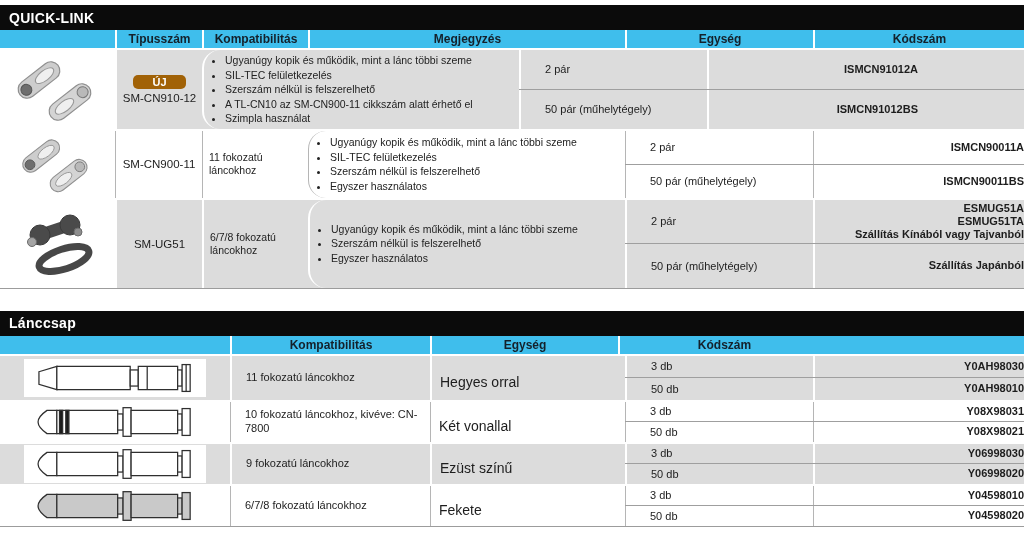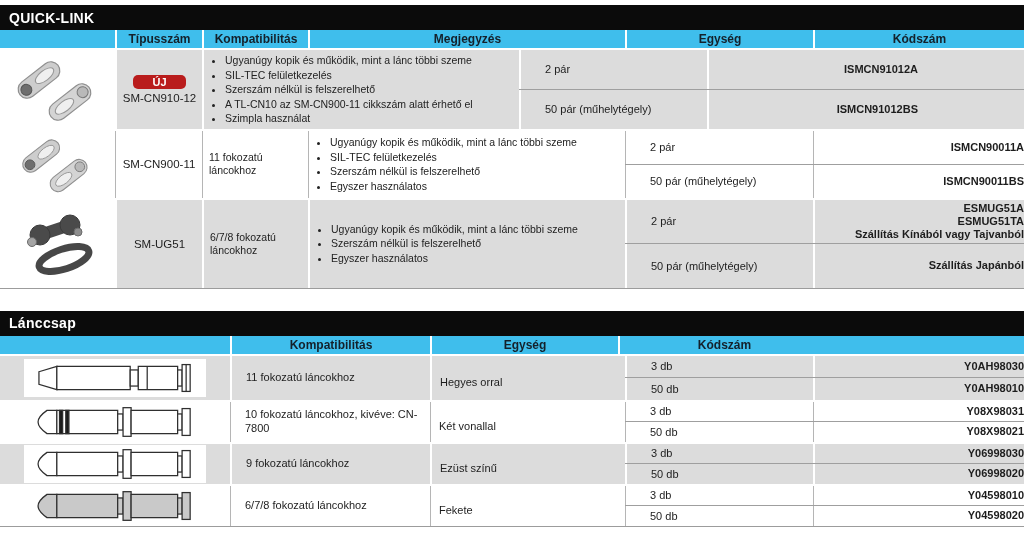--- a/index.html
+++ b/index.html
@@ -28,40 +28,40 @@
   .c-img{width:115px;} .c-tip{width:87px;} .c-komp{width:106px;} .c-meg{width:317px;}
   .c-egy{width:188px;} .c-kod{width:211px;}
   
   .d-img{width:230px;} .d-komp{width:200px;} .d-meg{width:195px;}
 
   .photo-cell{background:#ffffff;align-items:center;justify-content:center;}
   .pin-cell{align-items:center;justify-content:center;}
   .pin-plate{background:#ffffff;padding:1px 6px;display:flex;align-items:center;justify-content:center;}
 
   .tip-cell{align-items:center;gap:3px;}
-  .badge{background:#b91c1c;color:#ffffff;border-radius:5px;font-weight:bold;font-size:11px;
+  .badge{background:#a16207;color:#ffffff;border-radius:5px;font-weight:bold;font-size:11px;
          padding:1px 19px;display:inline-block;}
   .model{font-size:11.5px;color:#1d1d1d;text-align:center;}
 
   .komp-cell{font-size:10.5px;padding:2px 4px 2px 6px;line-height:13px;}
-  .meg-cell{padding:3px 6px;}
+  .meg-cell{padding:3px 6px;border-radius:18px;}
   .notes{margin:0;padding-left:15px;font-size:10.5px;line-height:14.5px;color:#222;}
   .notes li{padding-left:0px;}
 
   .units{display:flex;flex-direction:column;flex:1;}
   .unit{display:flex;flex:1;}
   .unit + .unit{border-top:1px solid #9f9f9f;}
   .ucell{box-sizing:border-box;display:flex;flex-direction:column;justify-content:center;}
   .gray .ucell.sep{border-left:2px solid #ffffff;}
   .white .ucell.sep{border-left:1px solid #b5b5b5;}
   .egy{font-size:11px;padding-left:24px;}
   .kod{font-size:11px;font-weight:bold;line-height:13px;text-align:right;}
 
   .d-komp-cell{font-size:11px;padding:2px 4px 2px 14px;line-height:13.5px;}
-  .d-meg-cell{font-size:11px;padding:10px 4px 2px 8px;}
+  .d-meg-cell{font-size:14px;padding:10px 4px 2px 8px;}
 
   .h76{min-height:76px;} .h67{min-height:67px;} .h88{min-height:88px;}
   .h44{min-height:44px;} .h40{min-height:40px;}
 
   svg{display:block;}
 </style>
 </head>
 <body>
 
 <div class="page">

